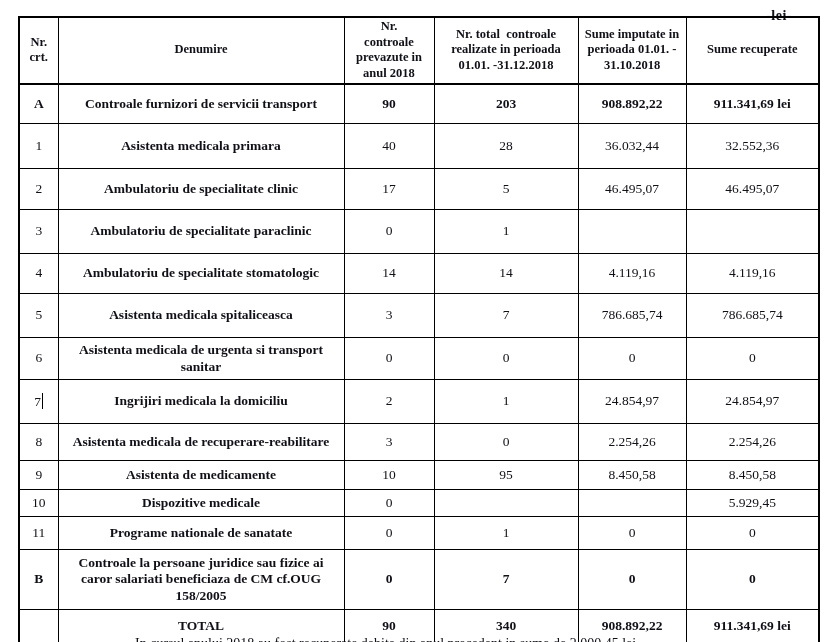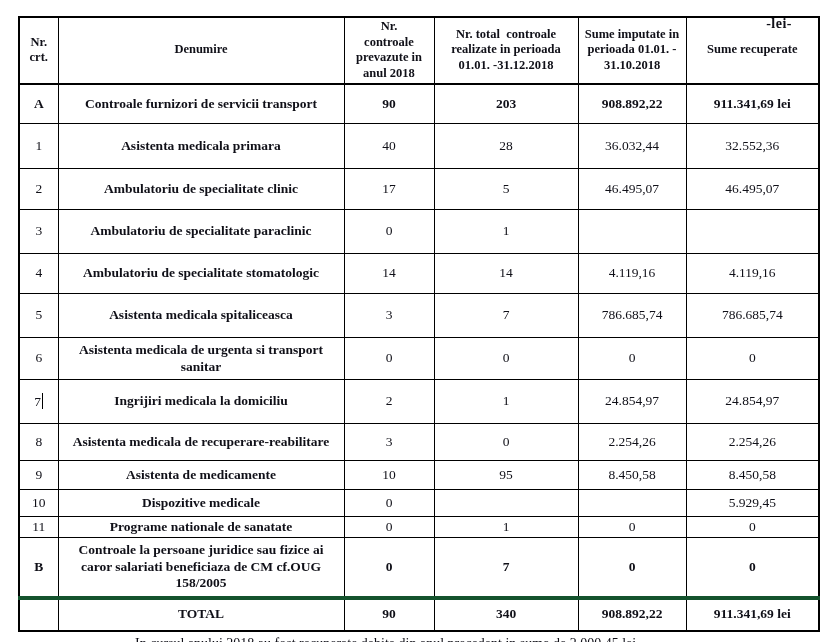--- a/index.html
+++ b/index.html
@@ -5,21 +5,21 @@
   html,body{margin:0;padding:0;background:#fff;}
   #page{
     position:relative;
     width:830px;height:642px;
     background:#fff;
     overflow:hidden;
     font-family:"Liberation Serif", serif;
     color:#101018;
   }
   #lei-note{
-    position:absolute;top:16px;right:38px;
+    position:absolute;top:8px;right:38px;
     font-weight:bold;font-size:14px;letter-spacing:.5px;
   }
   table.report{
     position:absolute;left:18px;top:16px;
     width:800px;
     border-collapse:collapse;
     table-layout:fixed;
     border:2px solid #000;
   }
   table.report th, table.report td{
@@ -36,23 +36,23 @@
     white-space:pre-wrap;
     border-bottom:2px solid #000;
   }
   table.report td{ font-size:13.5px; line-height:1.2;}
   td.c-name{ padding:1px 8px;font-weight:bold; }
   tr.bold td{ font-weight:bold; }
   thead tr{height:61px;}
   tr.rA{height:40px;} tr.r1{height:45px;} tr.r2{height:41px;}
   tr.r3{height:44px;} tr.r4{height:40px;} tr.r5{height:44px;}
   tr.r6{height:42px;} tr.r7{height:44px;} tr.r8{height:37px;}
-  tr.r9{height:29px;} tr.r10{height:27px;} tr.r11{height:21px;}
+  tr.r9{height:29px;} tr.r10{height:27px;} tr.r11{height:33px;}
   tr.rB{height:60px;}
-  tr.rT{height:33px; border-top:4px solid #14532d;}
+  tr.rT{height:33px; border-top:1px solid #14532d;}
   .caret{
     display:inline-block;width:1.5px;height:16px;background:#000;
     margin-left:1px;vertical-align:-3px;
   }
   #footer-clipped{
     position:absolute;left:135px;top:636px;
     font-size:14px;white-space:nowrap;
   }
 </style>
 </head>

